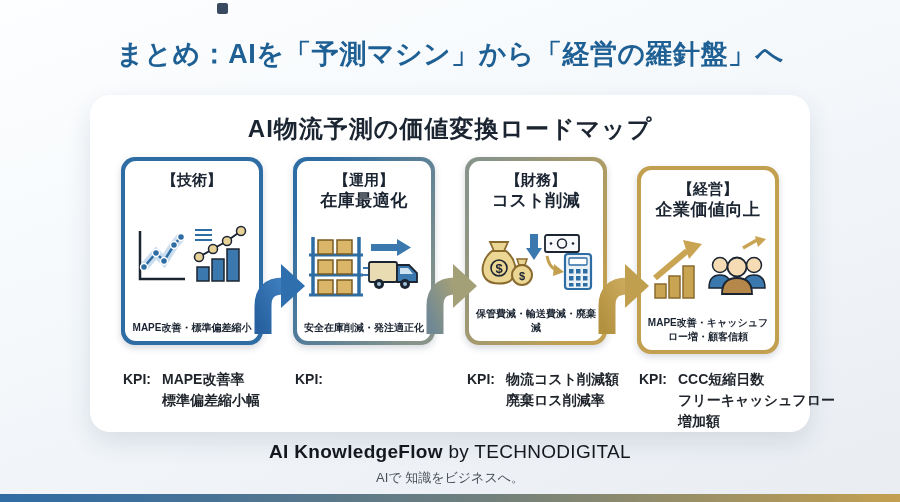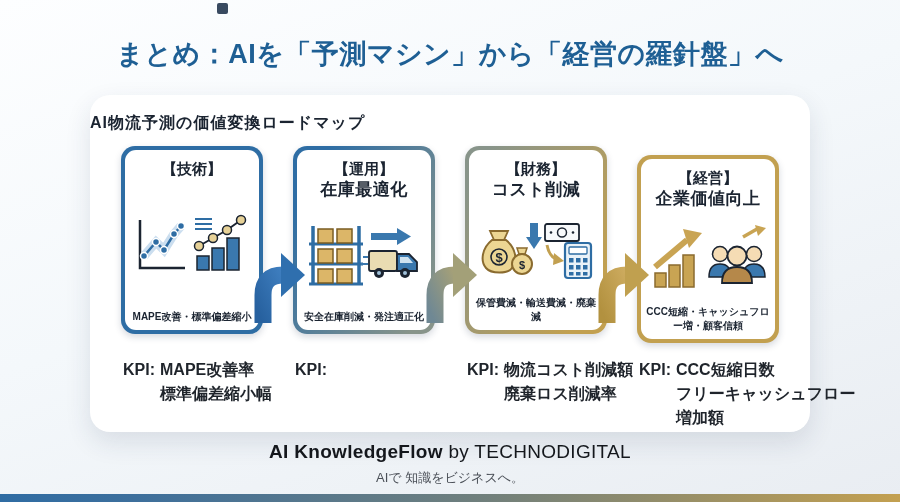--- a/index.html
+++ b/index.html
@@ -14,22 +14,22 @@
   .slide-title{
     position:absolute; top:36px; left:0; right:0; text-align:center;
     font-size:27px; font-weight:bold; color:#1e5f94; letter-spacing:.5px;
   }
   .card{
     position:absolute; left:90px; top:95px; width:720px; height:337px;
     background:#ffffff; border-radius:20px;
     box-shadow:0 10px 26px rgba(30,50,80,.12);
   }
   .card-title{
-    padding-top:18px; text-align:left;
-    font-size:16px; font-weight:bold; color:#1b2431; letter-spacing:1px;
+    padding-top:18px; text-align:center;
+    font-size:24px; font-weight:bold; color:#1b2431; letter-spacing:1px;
   }
   .stages-row{ display:flex; justify-content:center; align-items:stretch; margin-top:12px; }
   .stage-outer{
     width:142px; height:188px; padding:4px; border-radius:14px;
     box-shadow:0 3px 7px rgba(20,40,70,.18);
   }
   .s1{ background:#2e6da4; }
   .s2{ background:linear-gradient(120deg,#2e6da4 15%,#88948a 90%); }
   .s3{ background:linear-gradient(120deg,#88948a 10%,#c2a050 85%); }
   .s4{ background:#c2a050;margin-top:9px; }
@@ -38,22 +38,22 @@
     display:flex; flex-direction:column; align-items:center;
     padding:9px 4px 7px; text-align:center;
   }
   .stage-cat{ font-size:15px; font-weight:bold; color:#1b2431; line-height:1.3; }
   .stage-name{ font-size:17px; font-weight:bold; color:#1b2431; line-height:1.25; letter-spacing:.5px; }
   .stage-icon{ flex:1; display:flex; align-items:center; justify-content:center; width:100%; }
   .stage-caption{ font-size:10px; font-weight:bold; color:#1b2431; line-height:1.35; }
   .arrow-slot{ width:30px; position:relative; }
   .arrow-slot svg{ position:absolute; left:-12px; bottom:20px; overflow:visible; }
   .kpi-row{ display:flex; justify-content:center; gap:30px; margin-top:15px; }
-  .kpi{ width:142px; display:flex; gap:5px; padding-left:2px;
-    font-size:16px; font-weight:bold; color:#1f242b; line-height:1.5; }
+  .kpi{ width:142px; display:flex; gap:11px; padding-left:2px;
+    font-size:14px; font-weight:bold; color:#1f242b; line-height:1.5; }
   .kpi-lines{ display:flex; flex-direction:column; }
   .kpi-lines span{ white-space:nowrap; }
   .kpi-lines span:empty{ display:none; }
   .footer{ position:absolute; left:0; right:0; top:441px; text-align:center; }
   .brand-line{ font-size:19px; color:#14171c; letter-spacing:.3px; }
   .brand-bold{ font-weight:bold; }
   .tagline{ margin-top:6px; font-size:13px; color:#4a4f57; }
   .bottom-bar{
     position:absolute; left:0; right:0; bottom:0; height:8px;
     background:linear-gradient(90deg,#2f6ca3 0%,#3d6f9c 15%,#72807b 55%,#c3a050 100%);
@@ -232,21 +232,21 @@
             <circle cx="71" cy="29" r="7.5" fill="#f5dcb4" stroke="#1b2431" stroke-width="1.5"></circle>
             <path d="M60 52 q0 -13 11 -13 q11 0 11 13 z" fill="#3a78ae" stroke="#1b2431" stroke-width="1.5"></path>
             <circle cx="105" cy="29" r="7.5" fill="#f5dcb4" stroke="#1b2431" stroke-width="1.5"></circle>
             <path d="M94 52 q0 -13 11 -13 q11 0 11 13 z" fill="#3a78ae" stroke="#1b2431" stroke-width="1.5"></path>
             <circle cx="88" cy="31" r="9.5" fill="#f5dcb4" stroke="#1b2431" stroke-width="1.8"></circle>
             <path d="M73 58 q0 -16 15 -16 q15 0 15 16 z" fill="#b5884a" stroke="#1b2431" stroke-width="1.8"></path>
             <path d="M94 12 L108 4" stroke="#c9a453" stroke-width="3.5" fill="none"></path>
             <polygon points="106,0 117,3 109,11" fill="#c9a453"></polygon>
           </svg>
         </div>
-        <div class="stage-caption">CCC短縮・キャッシュフロー増・顧客信頼</div>
+        <div class="stage-caption">MAPE改善・キャッシュフロー増・顧客信頼</div>
       </div>
     </div>
 
   </div>
 
   <div class="kpi-row">
     <div class="kpi">
       <span class="kpi-prefix">KPI:</span>
       <span class="kpi-lines">
         <span>MAPE改善率</span>

